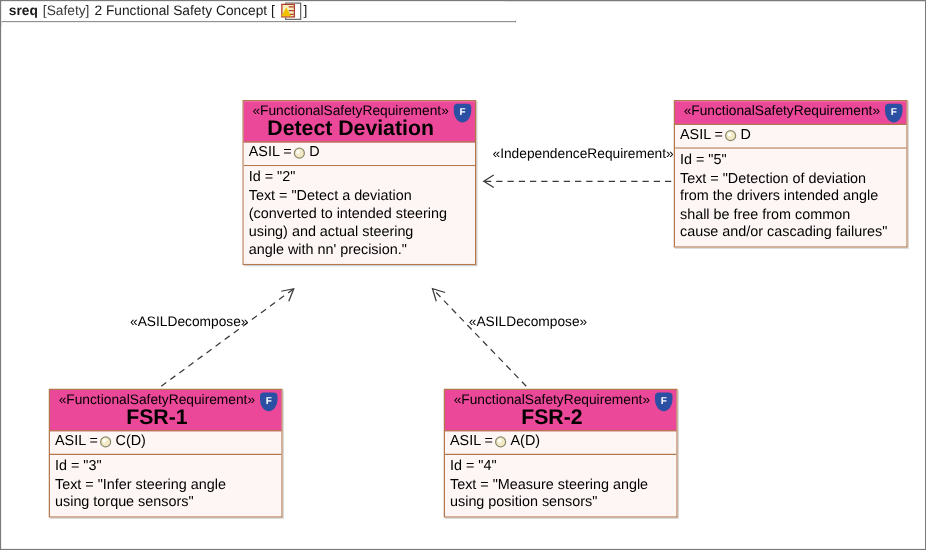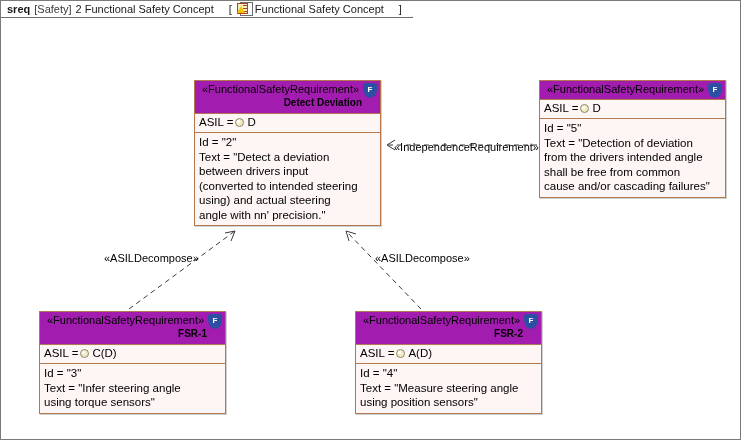--- a/index.html
+++ b/index.html
@@ -41,21 +41,21 @@
   }
   .frame-tab .kw {
     font-weight: bold;
     margin-right: 4px;
     letter-spacing: 0px;
   }
   .frame-tab .pkg {
     color: #3a3a3a;
     margin-right: 4px;
   }
-  .frame-tab .nm { margin-right: 15px; }
+  .frame-tab .nm { margin-right: 3px; }
   .frame-tab .br { margin: 0 3px 0 0; }
 
   
   .tab-icon {
     position: relative;
     width: 14px;
     height: 14px;
     margin: 0 4px 0 2px;
     flex: 0 0 auto;
   }
@@ -111,37 +111,37 @@
   .req {
     position: absolute;
     box-sizing: border-box;
     border: 1px solid #b4784f;
     background: #ffffff;
     font-size: 11.5px;
     color: #000000;
     box-shadow: 1px 1px 0 rgba(120,120,120,0.35);
   }
   .req .hdr {
-    background: #a21caf;
+    background: #ec4899;
     border-bottom: 1px solid #b4784f;
     padding: 2px 4px 3px 4px;
     position: relative;
     text-align: center;
   }
   .req .stereo {
     font-size: 11px;
     line-height: 13px;
     text-align: center;
     padding-right: 14px;
   }
   .req .title {
     font-weight: bold;
-    font-size: 10px;
+    font-size: 17px;
     line-height: 14px;
-    text-align: right;
+    text-align: center;
     padding-right: 14px;
   }
   .req .badge {
     position: absolute;
     right: 3px;
     top: 2px;
     width: 14px;
     height: 15px;
   }
   .req .badge .shield {
@@ -214,21 +214,20 @@
   <div class="frame-tab" style="width: 412px;">
     <span class="kw">sreq</span>
     <span class="pkg">[Safety]</span>
     <span class="nm">2 Functional Safety Concept</span>
     <span class="br">[</span>
     <span class="tab-icon">
       <span class="sheet"></span>
       <span class="red"></span>
       <span class="warn"></span>
     </span>
-    <span class="nm">Functional Safety Concept</span>
     <span class="br">]</span>
   </div>
 
   <div class="canvas">
 
     <svg class="edges" viewBox="0 0 739 418">
 
       <g>
         <line x1="536" y1="124" x2="386" y2="124" stroke="#3a3a3a" stroke-width="1" stroke-dasharray="5,4"></line>
         <polyline points="394,119 386,124 394,129" fill="none" stroke="#3a3a3a" stroke-width="1"></polyline>
@@ -238,42 +237,41 @@
         <line x1="128" y1="288" x2="234" y2="210" stroke="#3a3a3a" stroke-width="1" stroke-dasharray="5,4"></line>
         <polyline points="230,220 234,210 224,212" fill="none" stroke="#3a3a3a" stroke-width="1"></polyline>
       </g>
 
       <g>
         <line x1="420" y1="288" x2="345" y2="210" stroke="#3a3a3a" stroke-width="1" stroke-dasharray="5,4"></line>
         <polyline points="348,220 345,210 355,213" fill="none" stroke="#3a3a3a" stroke-width="1"></polyline>
       </g>
     </svg>
 
-    <div class="edge-label" style="left:393px; top:120px;">«IndependenceRequirement»</div>
+    <div class="edge-label" style="left:393px; top:96px;">«IndependenceRequirement»</div>
     <div class="edge-label" style="left:103px; top:231px;">«ASILDecompose»</div>
     <div class="edge-label" style="left:374px; top:231px;">«ASILDecompose»</div>
 
     <div class="req" style="left:193px; top:59px; width:187px;">
       <div class="hdr">
         <div class="stereo">«FunctionalSafetyRequirement»</div>
         <div class="title">Detect Deviation</div>
         <div class="badge">
           <span class="shield"></span>
           <span class="ltr">F</span>
         </div>
       </div>
       <div class="compartment">
         <span>ASIL =</span>
         <span class="dot"></span>
         <span>D</span>
       </div>
       <div class="body">
         <div class="line">Id = "2"</div>
         <div class="line">Text = "Detect a deviation</div>
-        <div class="line">between drivers input</div>
         <div class="line">(converted to intended steering</div>
         <div class="line">using) and actual steering</div>
         <div class="line">angle with nn' precision."</div>
       </div>
     </div>
 
     <div class="req" style="left:538px; top:59px; width:187px;">
       <div class="hdr">
         <div class="stereo">«FunctionalSafetyRequirement»</div>
         <div class="badge">

